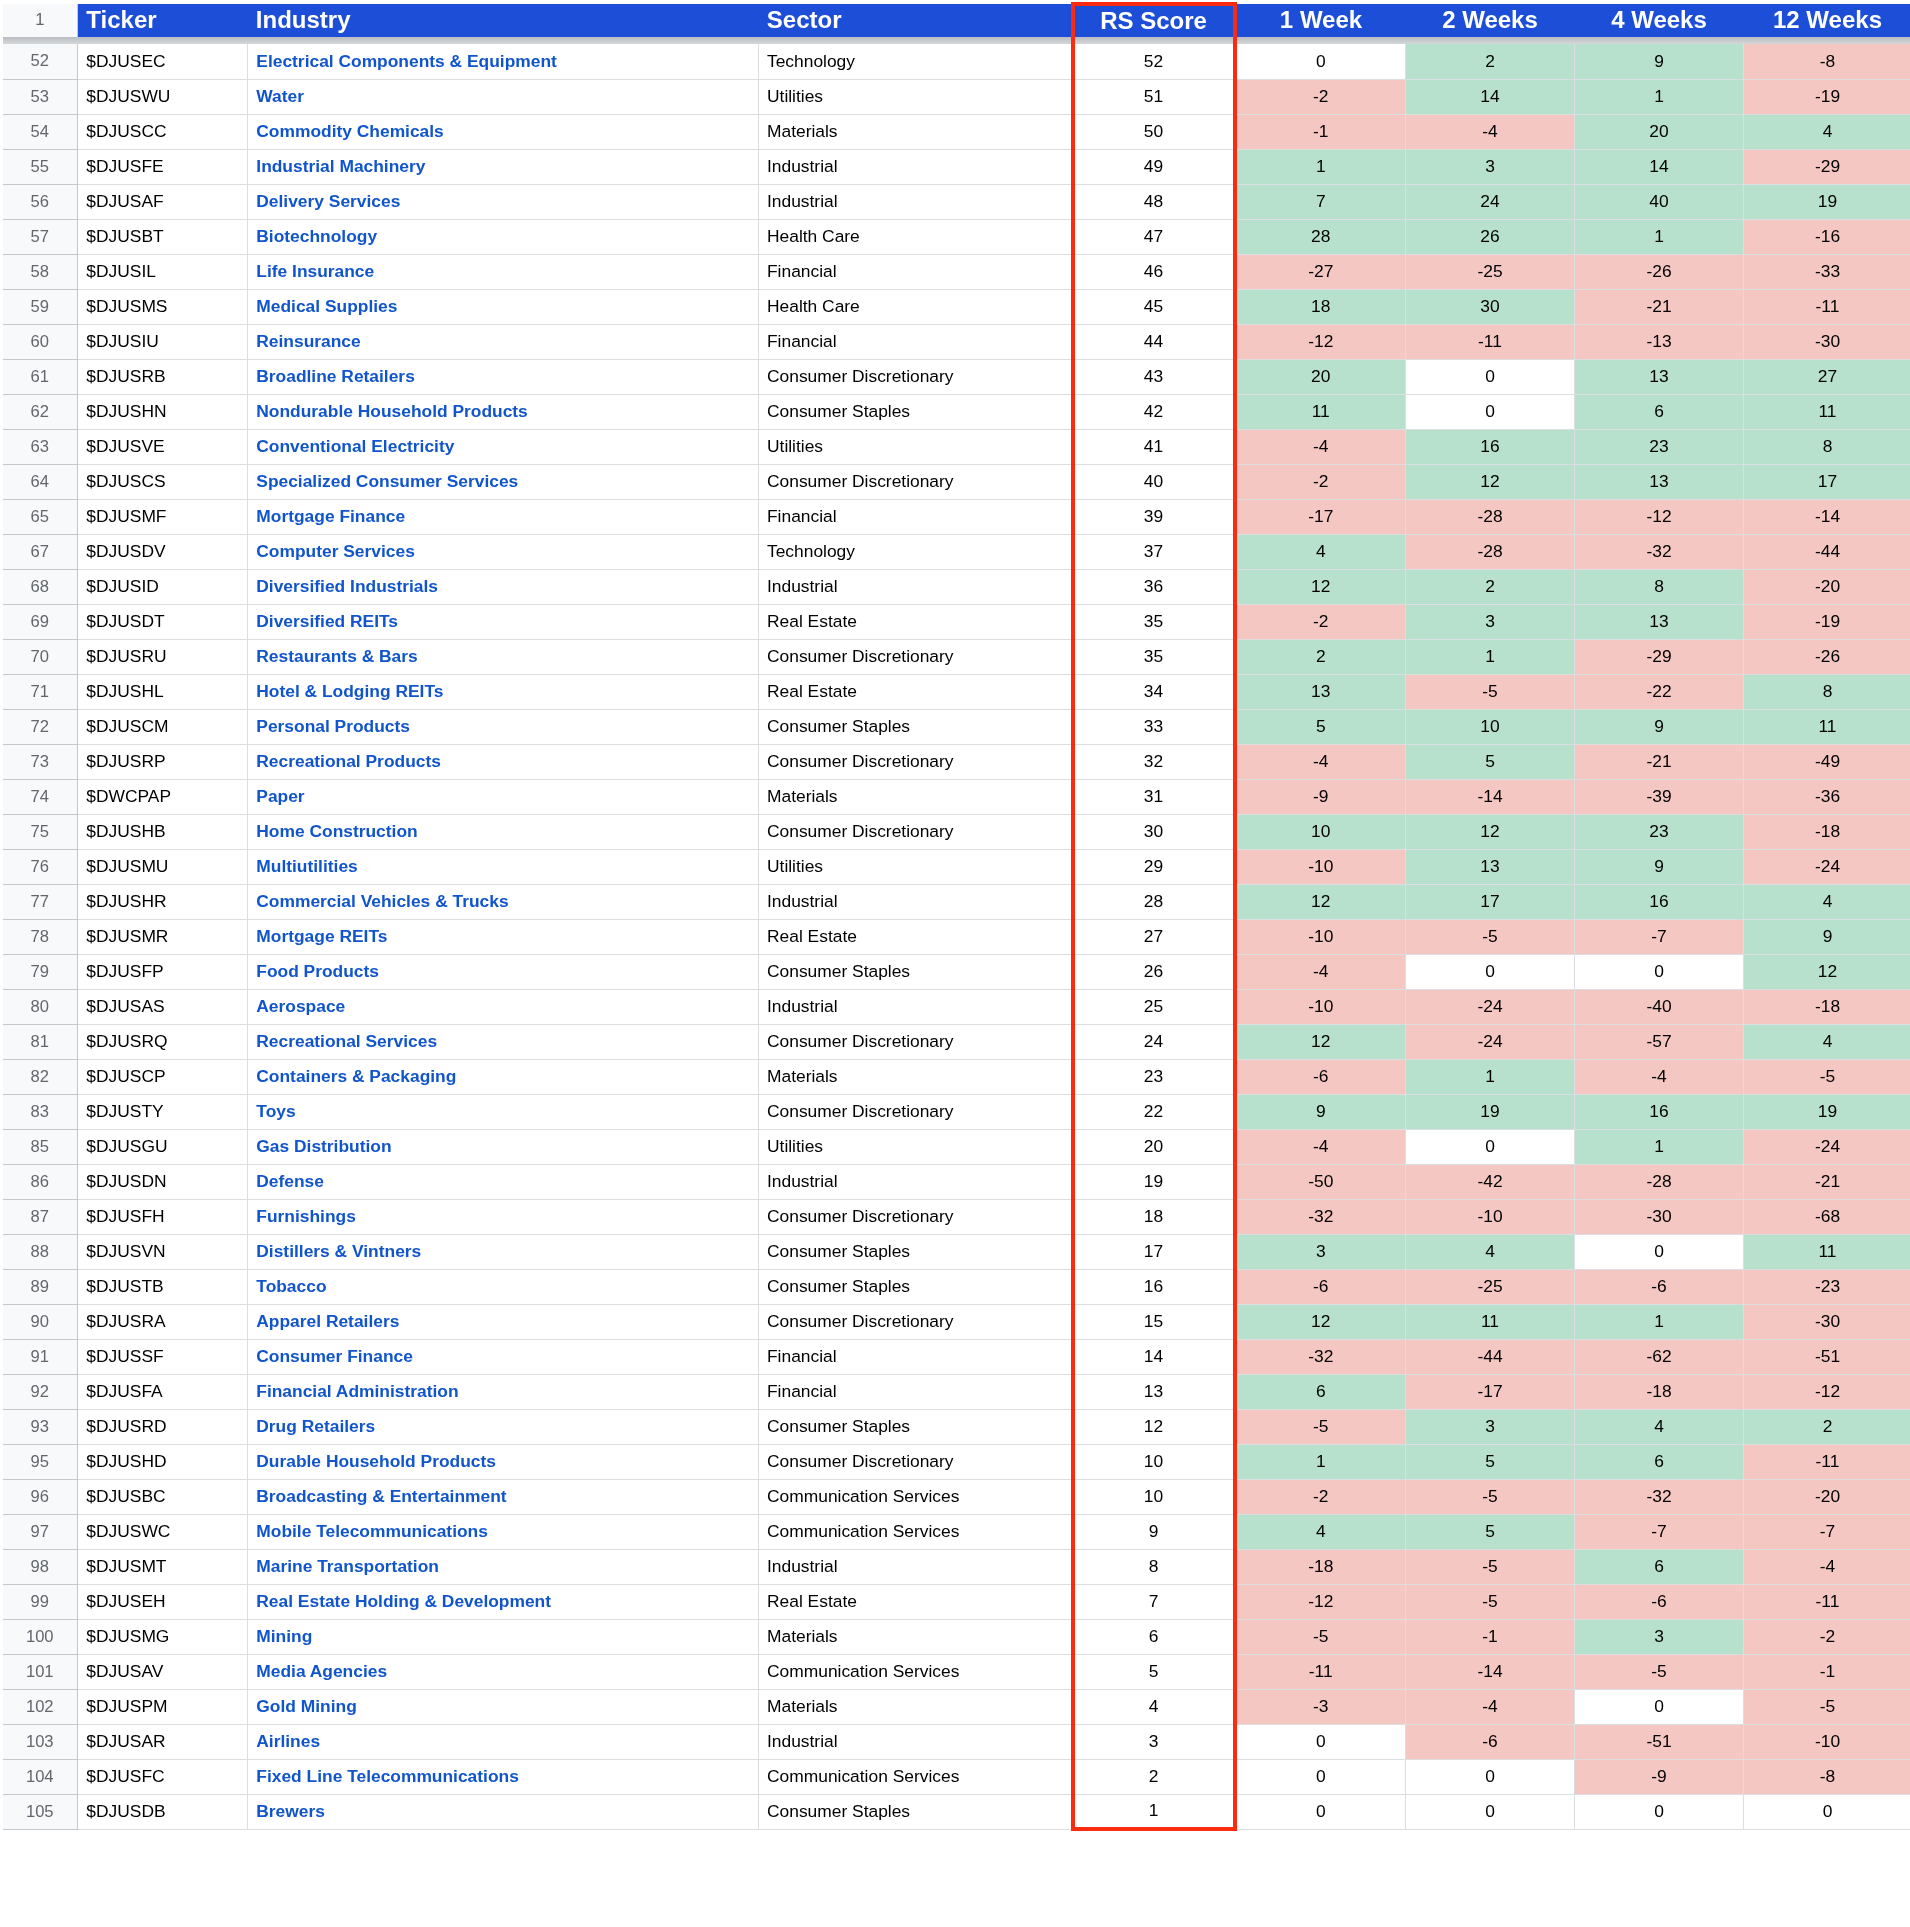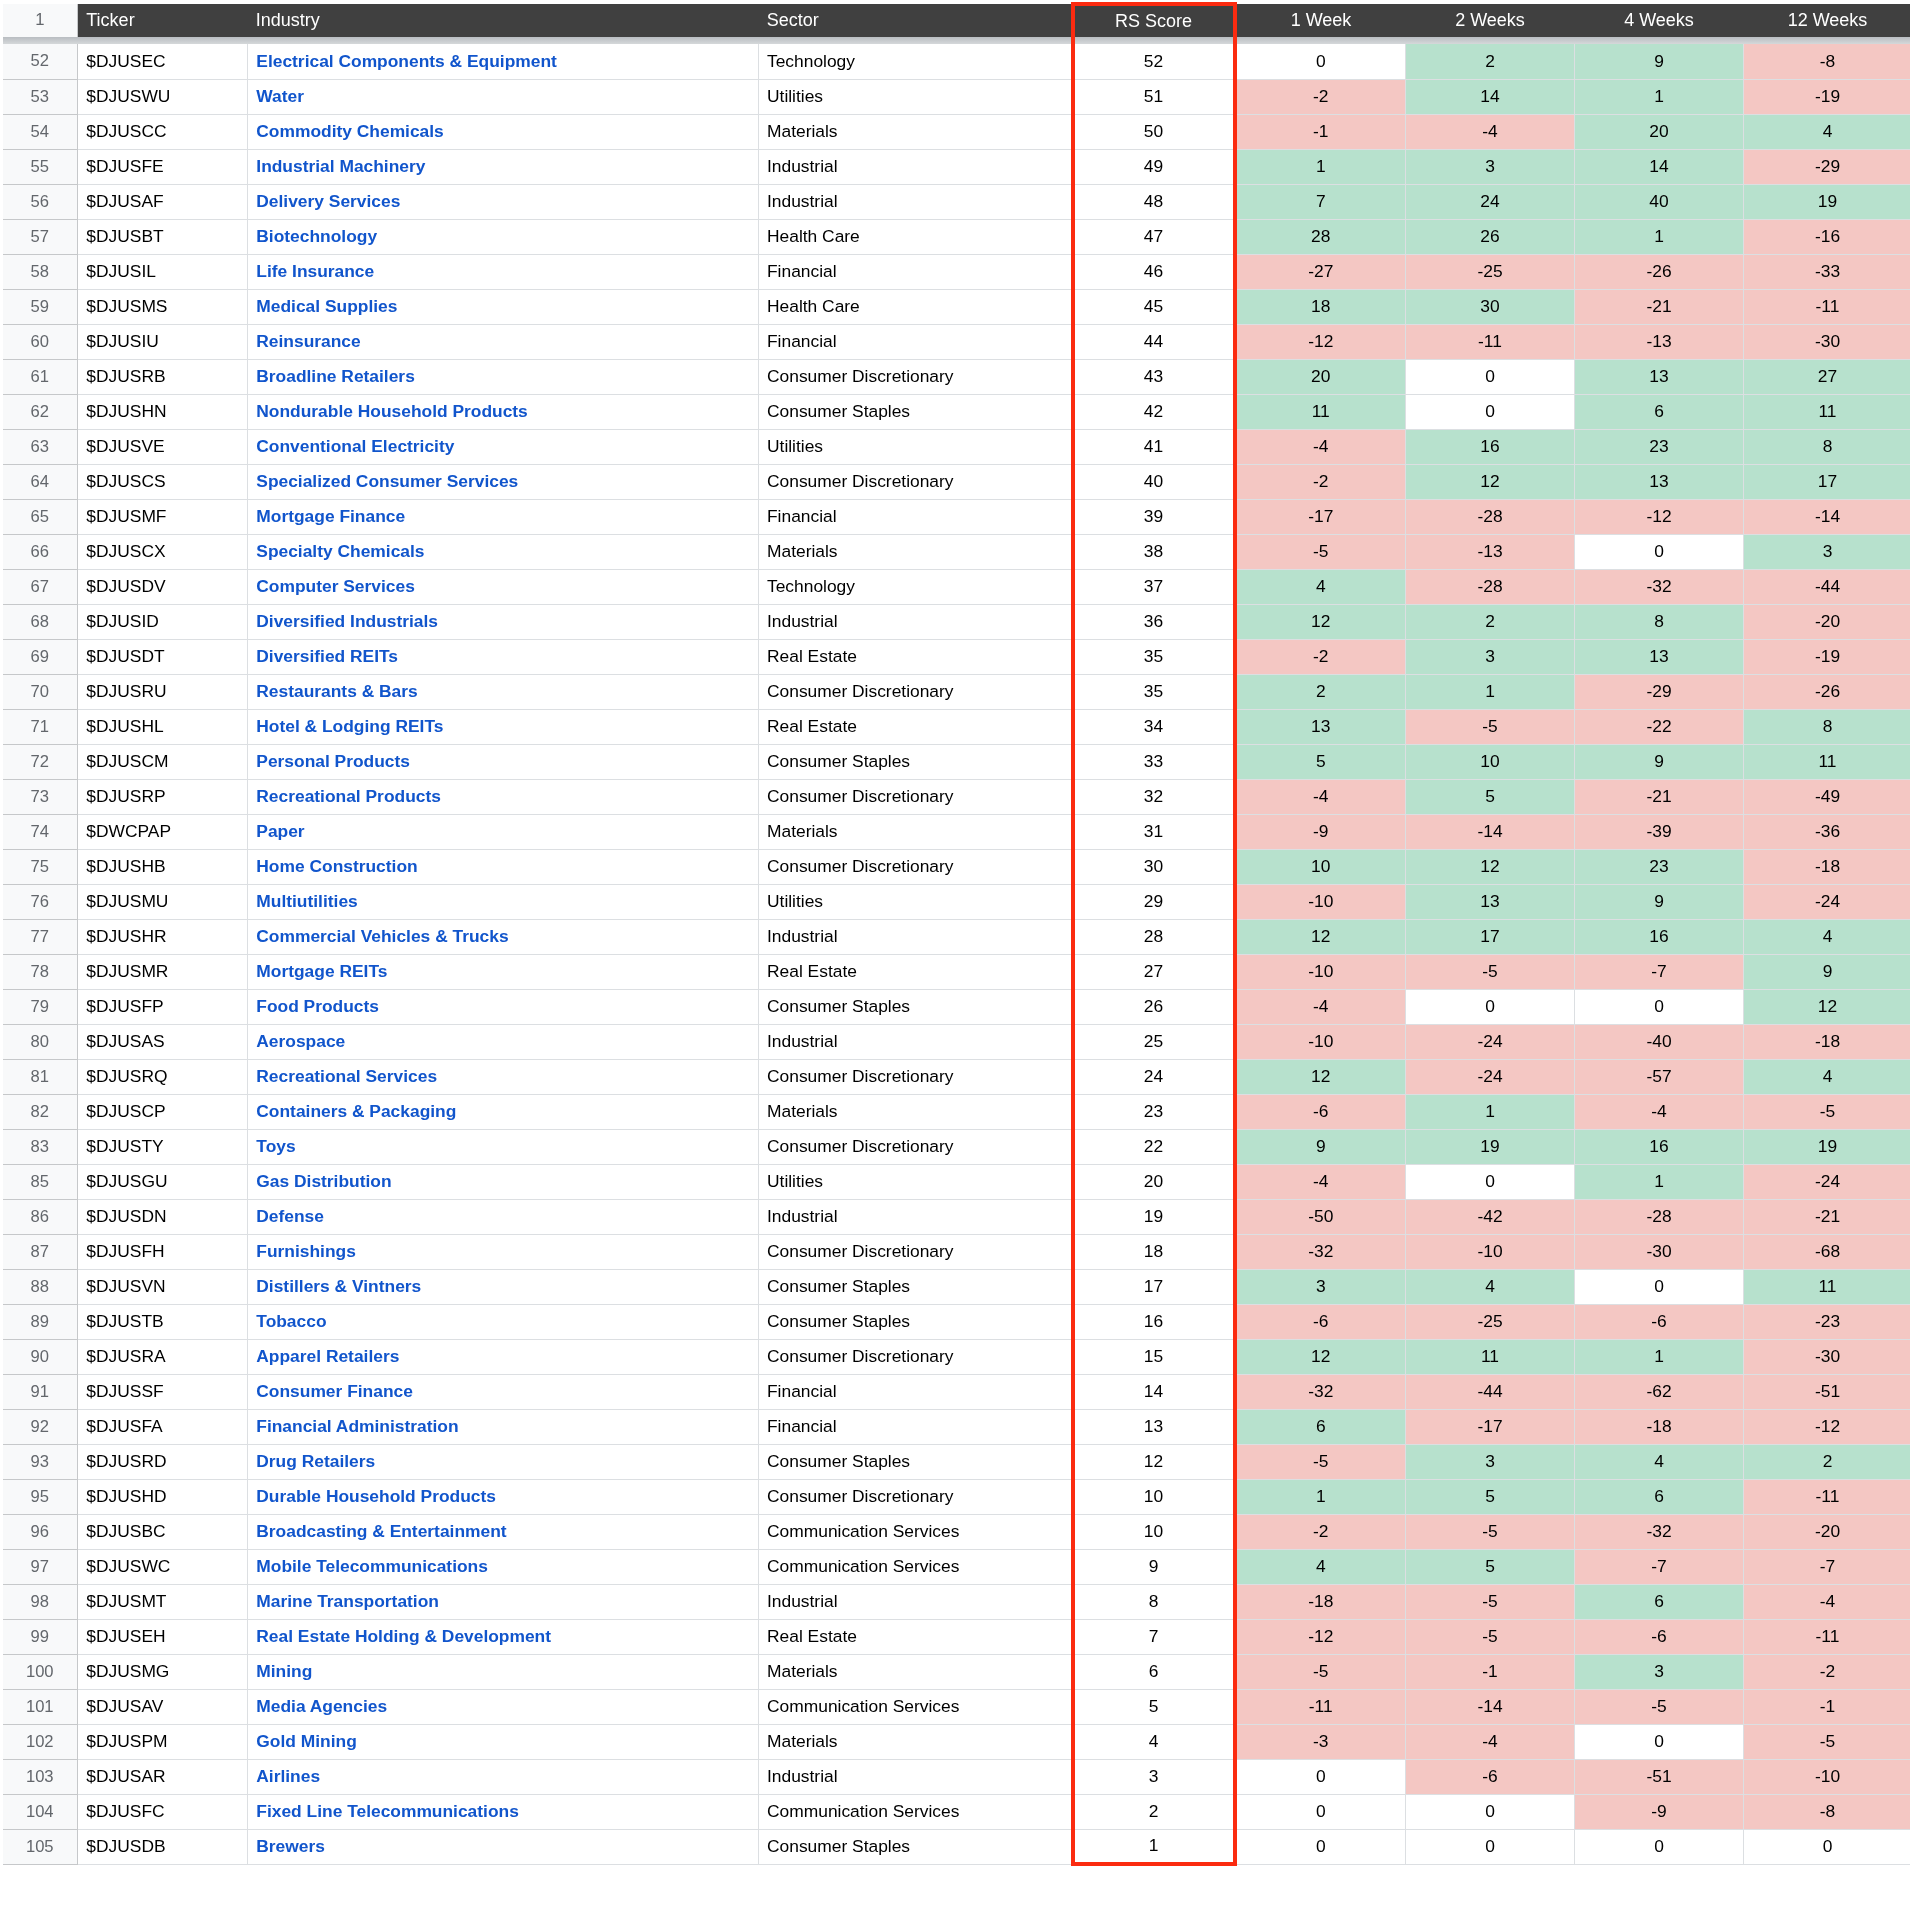--- a/index.html
+++ b/index.html
@@ -7,21 +7,21 @@
     width:1911px;height:1927px;box-sizing:border-box;
     padding:1.7px 0 0 2.5px;
     font-family:"Liberation Sans",sans-serif;
     overflow:hidden;
     --pos:#b7e1cd; --neg:#f4c7c3; --hl:#fb2b10; --link:#1155cc;
     --grid:#dcdfe2; --rngrid:#c6c8ca;
   }
   table{border-collapse:collapse;table-layout:fixed;width:1908px;}
   td{box-sizing:border-box;overflow:hidden;white-space:nowrap;vertical-align:middle;}
   
-  tr.hdr td{background:#404040;color:#fff;font-weight:normal;font-size:18px;height:33px;border:none;}
+  tr.hdr td{background:#1d4ed8;color:#fff;font-weight:bold;font-size:24px;height:33px;border:none;}
   tr.hdr td.left{text-align:left;padding-left:8.3px;}
   tr.hdr td.ctr{text-align:center;}
   tr.hdr td.rownum{background:#f8f9fa;color:#63676c;font-weight:normal;font-size:16.6px;text-align:center;
     border-right:0.8px solid var(--rngrid);}
   tr.hdr td.rs{border-top:4.2px solid var(--hl);border-left:4.2px solid var(--hl);border-right:4.2px solid var(--hl);margin-top:43px;}
   
   tr.band td{height:7.5px;border:none;background:linear-gradient(#b9bdc1,#d5d8da);padding:0;}
   tr.band td.rs{border-left:4.2px solid var(--hl);border-right:4.2px solid var(--hl);}
   
   tr.row td{height:35px;font-size:17.4px;color:#000;background:#fff;
@@ -223,31 +223,20 @@
     <td class="txt">$DJUSMF</td>
     <td class="txt industry"><span>Mortgage Finance</span></td>
     <td class="txt sector">Financial</td>
     <td class="rs">39</td>
     <td class="num neg">-17</td>
     <td class="num neg">-28</td>
     <td class="num neg">-12</td>
     <td class="num neg">-14</td>
   </tr>
       <tr class="row">
-    <td class="rownum">66</td>
-    <td class="txt">$DJUSCX</td>
-    <td class="txt industry"><span>Specialty Chemicals</span></td>
-    <td class="txt sector">Materials</td>
-    <td class="rs">38</td>
-    <td class="num neg">-5</td>
-    <td class="num neg">-13</td>
-    <td class="num">0</td>
-    <td class="num pos">3</td>
-  </tr>
-      <tr class="row">
     <td class="rownum">67</td>
     <td class="txt">$DJUSDV</td>
     <td class="txt industry"><span>Computer Services</span></td>
     <td class="txt sector">Technology</td>
     <td class="rs">37</td>
     <td class="num pos">4</td>
     <td class="num neg">-28</td>
     <td class="num neg">-32</td>
     <td class="num neg">-44</td>
   </tr>

